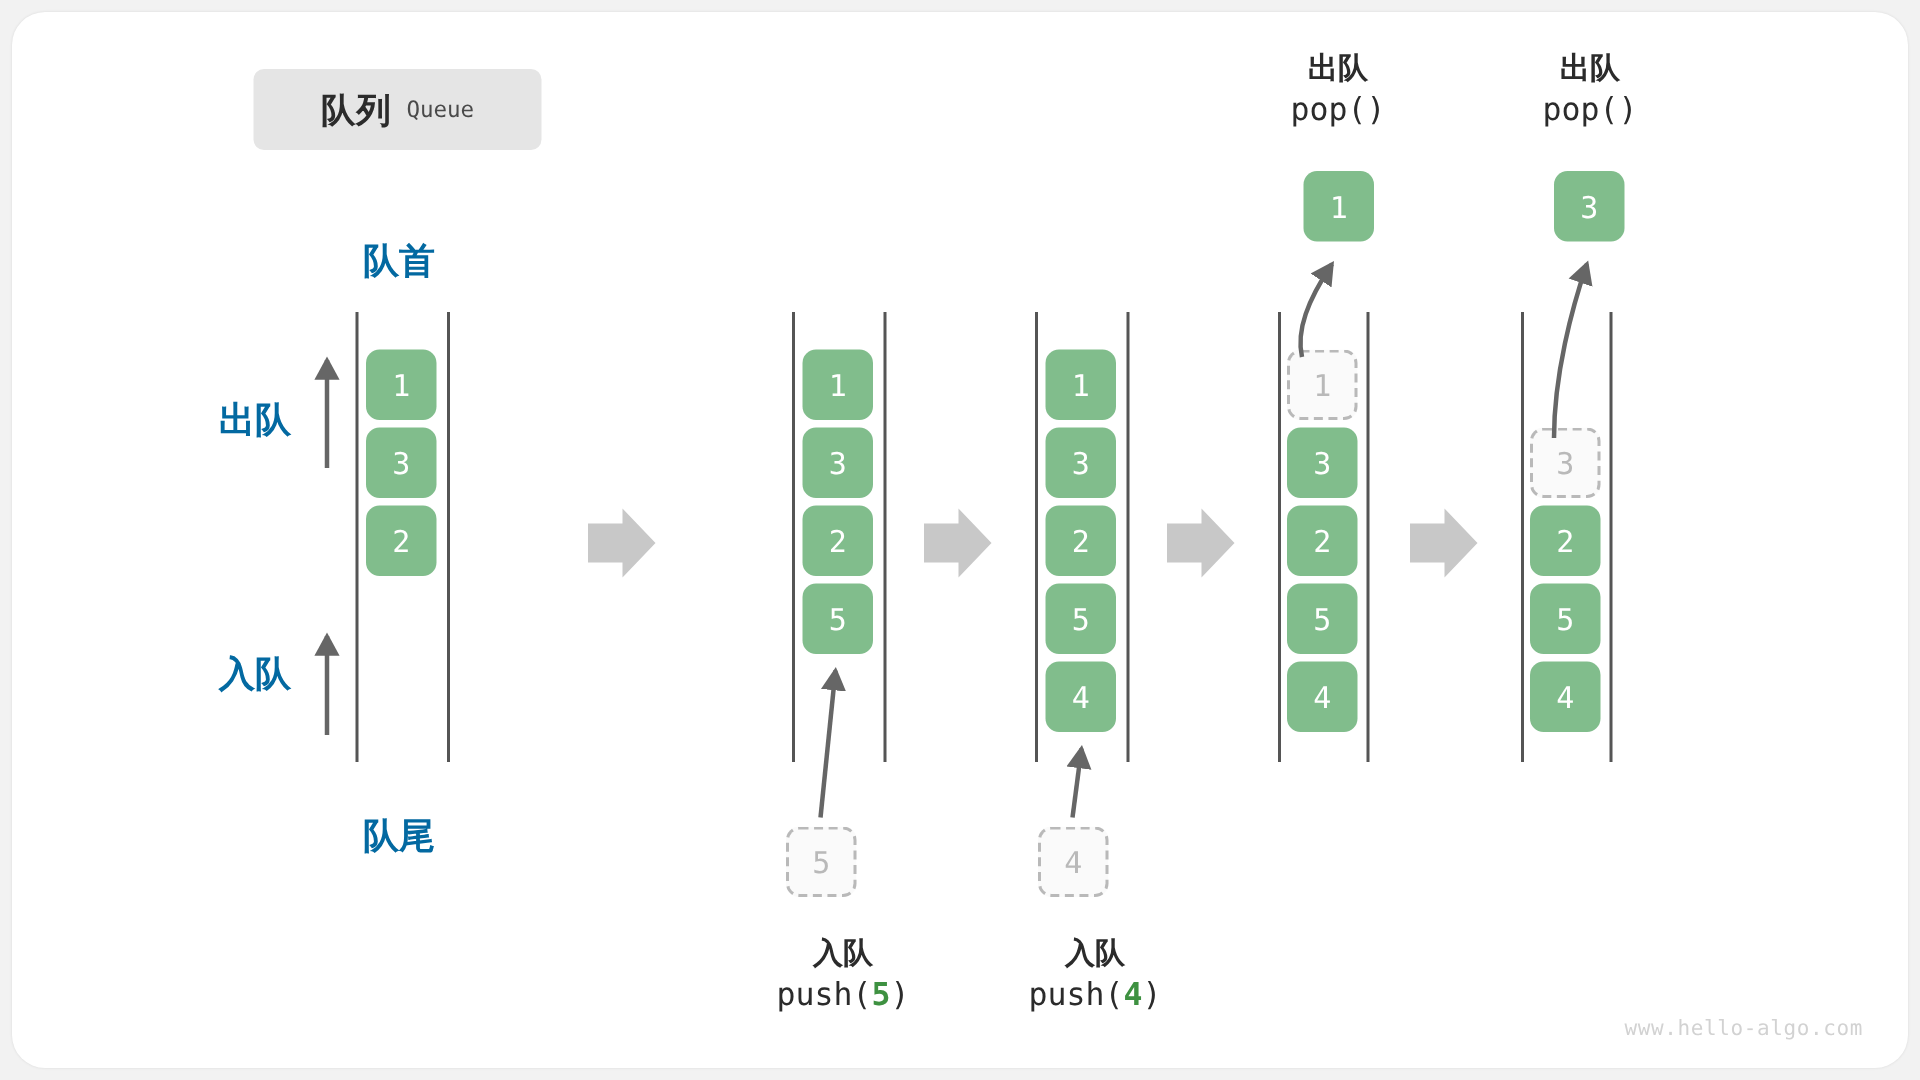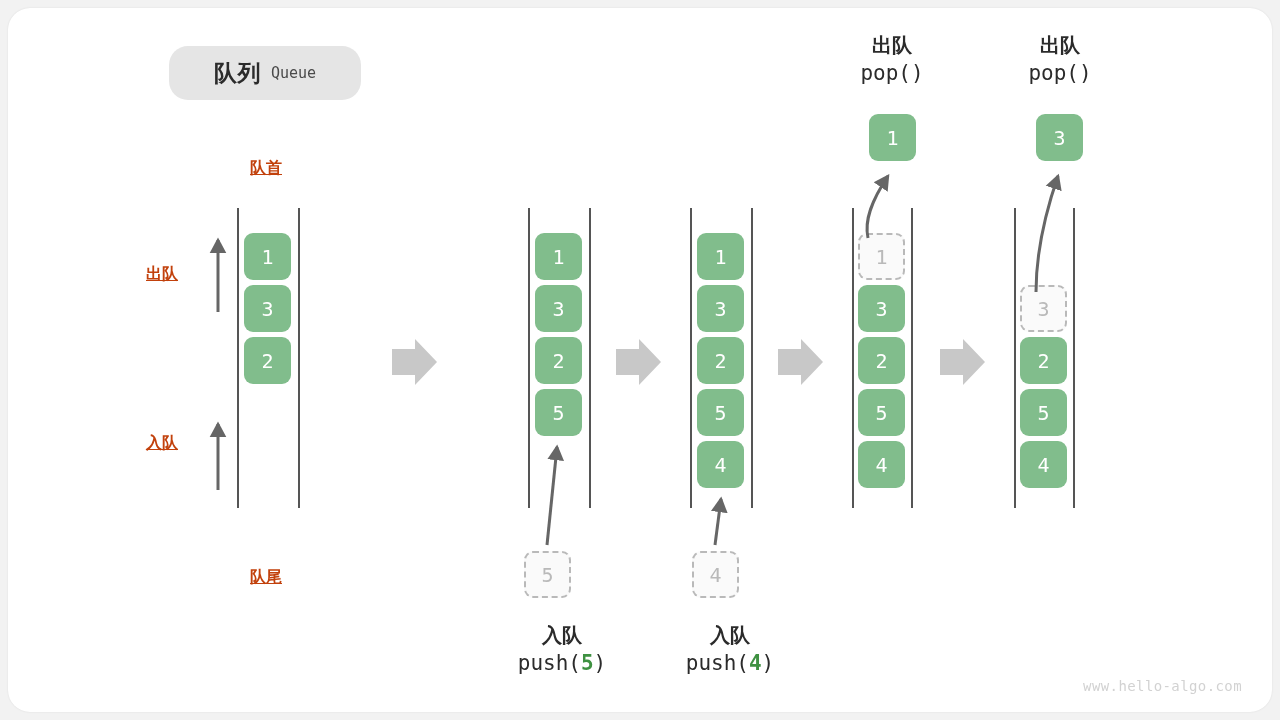--- a/index.html
+++ b/index.html
@@ -31,46 +31,45 @@
   }
 
   
   .title-badge {
     position: absolute;
     left: 169px;
     top: 46px;
     width: 192px;
     height: 54px;
     background: #e5e5e5;
-    border-radius: 19px;
+    border-radius: 7px;
     display: flex;
     align-items: center;
     justify-content: center;
     gap: 10px;
   }
   .title-cn {
     font-size: 23px;
     font-weight: bold;
     color: #2b2b2b;
     letter-spacing: 0.5px;
   }
   .title-en {
     font-family: "DejaVu Sans Mono", "Liberation Mono", monospace;
     font-size: 15px;
     color: #4a4a4a;
   }
 
   
   .lbl {
     position: absolute;
-    color: #c2410c;
-    font-size: 16px;
+    color: #0369a1;
+    font-size: 24px;
     font-weight: bold;
     white-space: nowrap;
-    text-decoration: underline;
   }
   .lbl.center { transform: translateX(-50%); }
 
   .op-label {
     position: absolute;
     transform: translateX(-50%);
     text-align: center;
     white-space: nowrap;
     color: #2b2b2b;
     line-height: 1.42;
@@ -140,21 +139,21 @@
 
 <div id="canvas">
   <div class="card"></div>
 
   <div class="title-badge">
     <span class="title-cn">队列</span>
     <span class="title-en">Queue</span>
   </div>
 
   <div class="lbl center" style="left:266px; top:158px;">队首</div>
-  <div class="lbl center" style="left:266px; top:541px;margin-top:26px;">队尾</div>
+  <div class="lbl center" style="left:266px; top:541px;">队尾</div>
   <div class="lbl" style="left:146px; top:264px;">出队</div>
   <div class="lbl" style="left:146px; top:433px;">入队</div>
 
   <div class="rail" style="left:237px; top:208px; height:300px;"></div>
   <div class="rail" style="left:298px; top:208px; height:300px;"></div>
 
   <div class="cell" style="left:244px; top:233px;">1</div>
   <div class="cell" style="left:244px; top:285px;">3</div>
   <div class="cell" style="left:244px; top:337px;">2</div>
 

